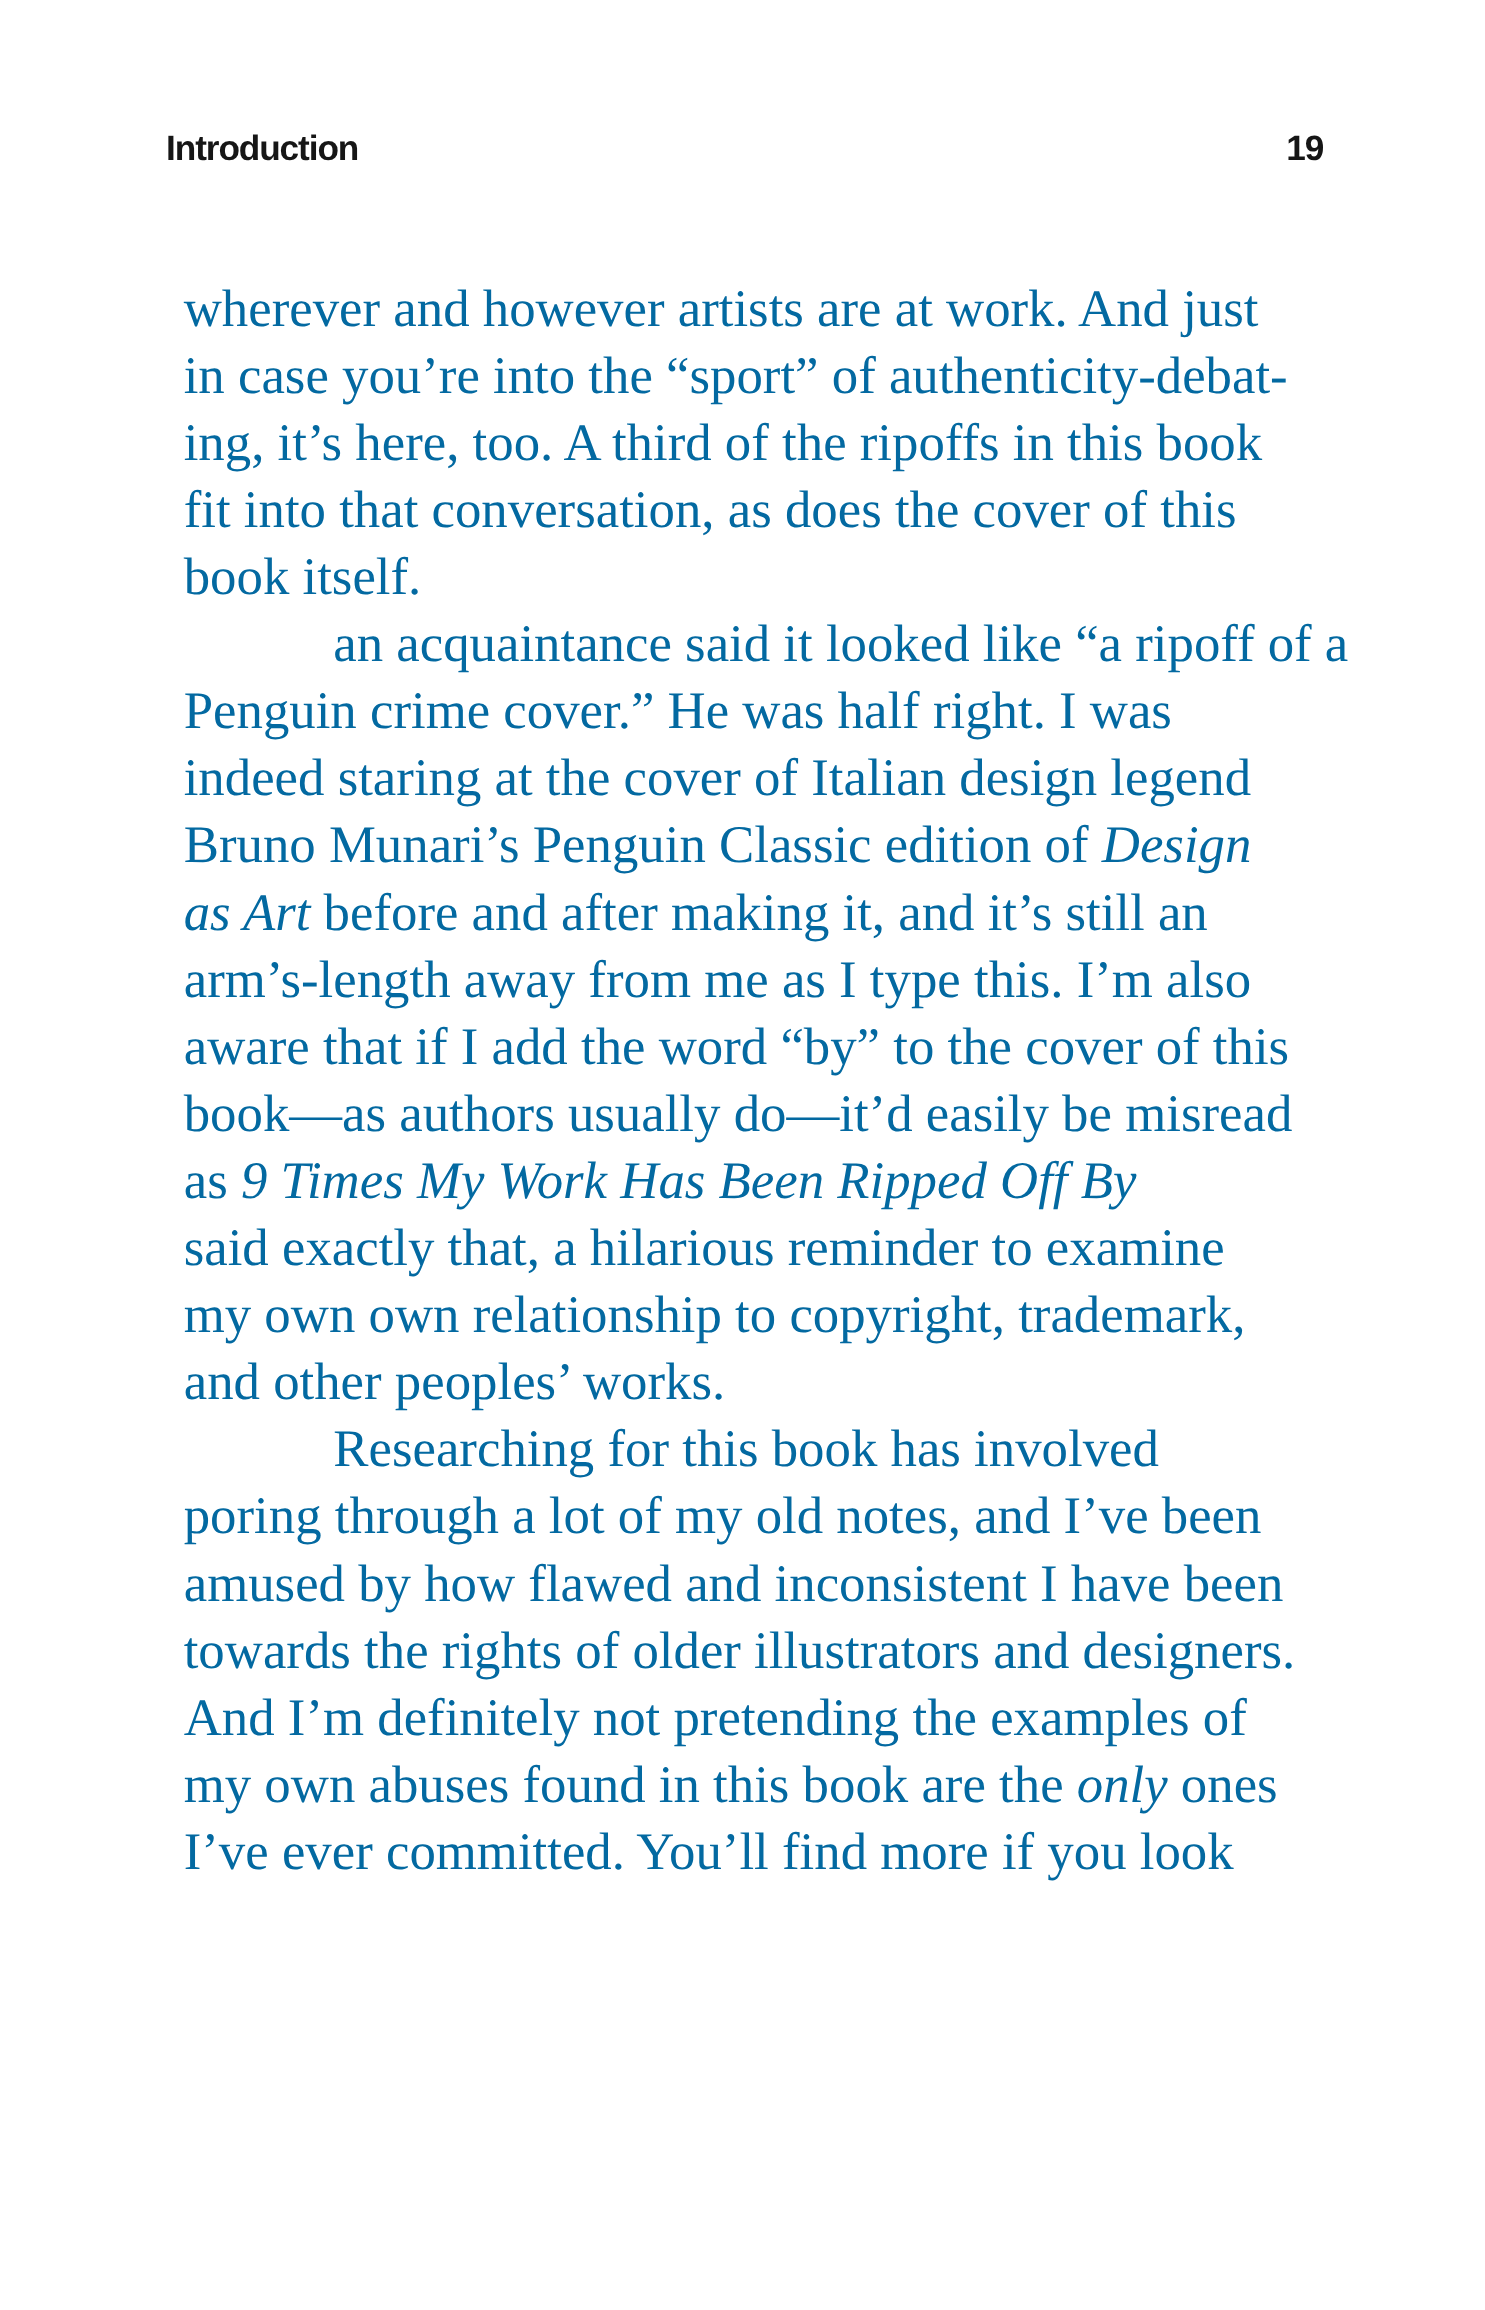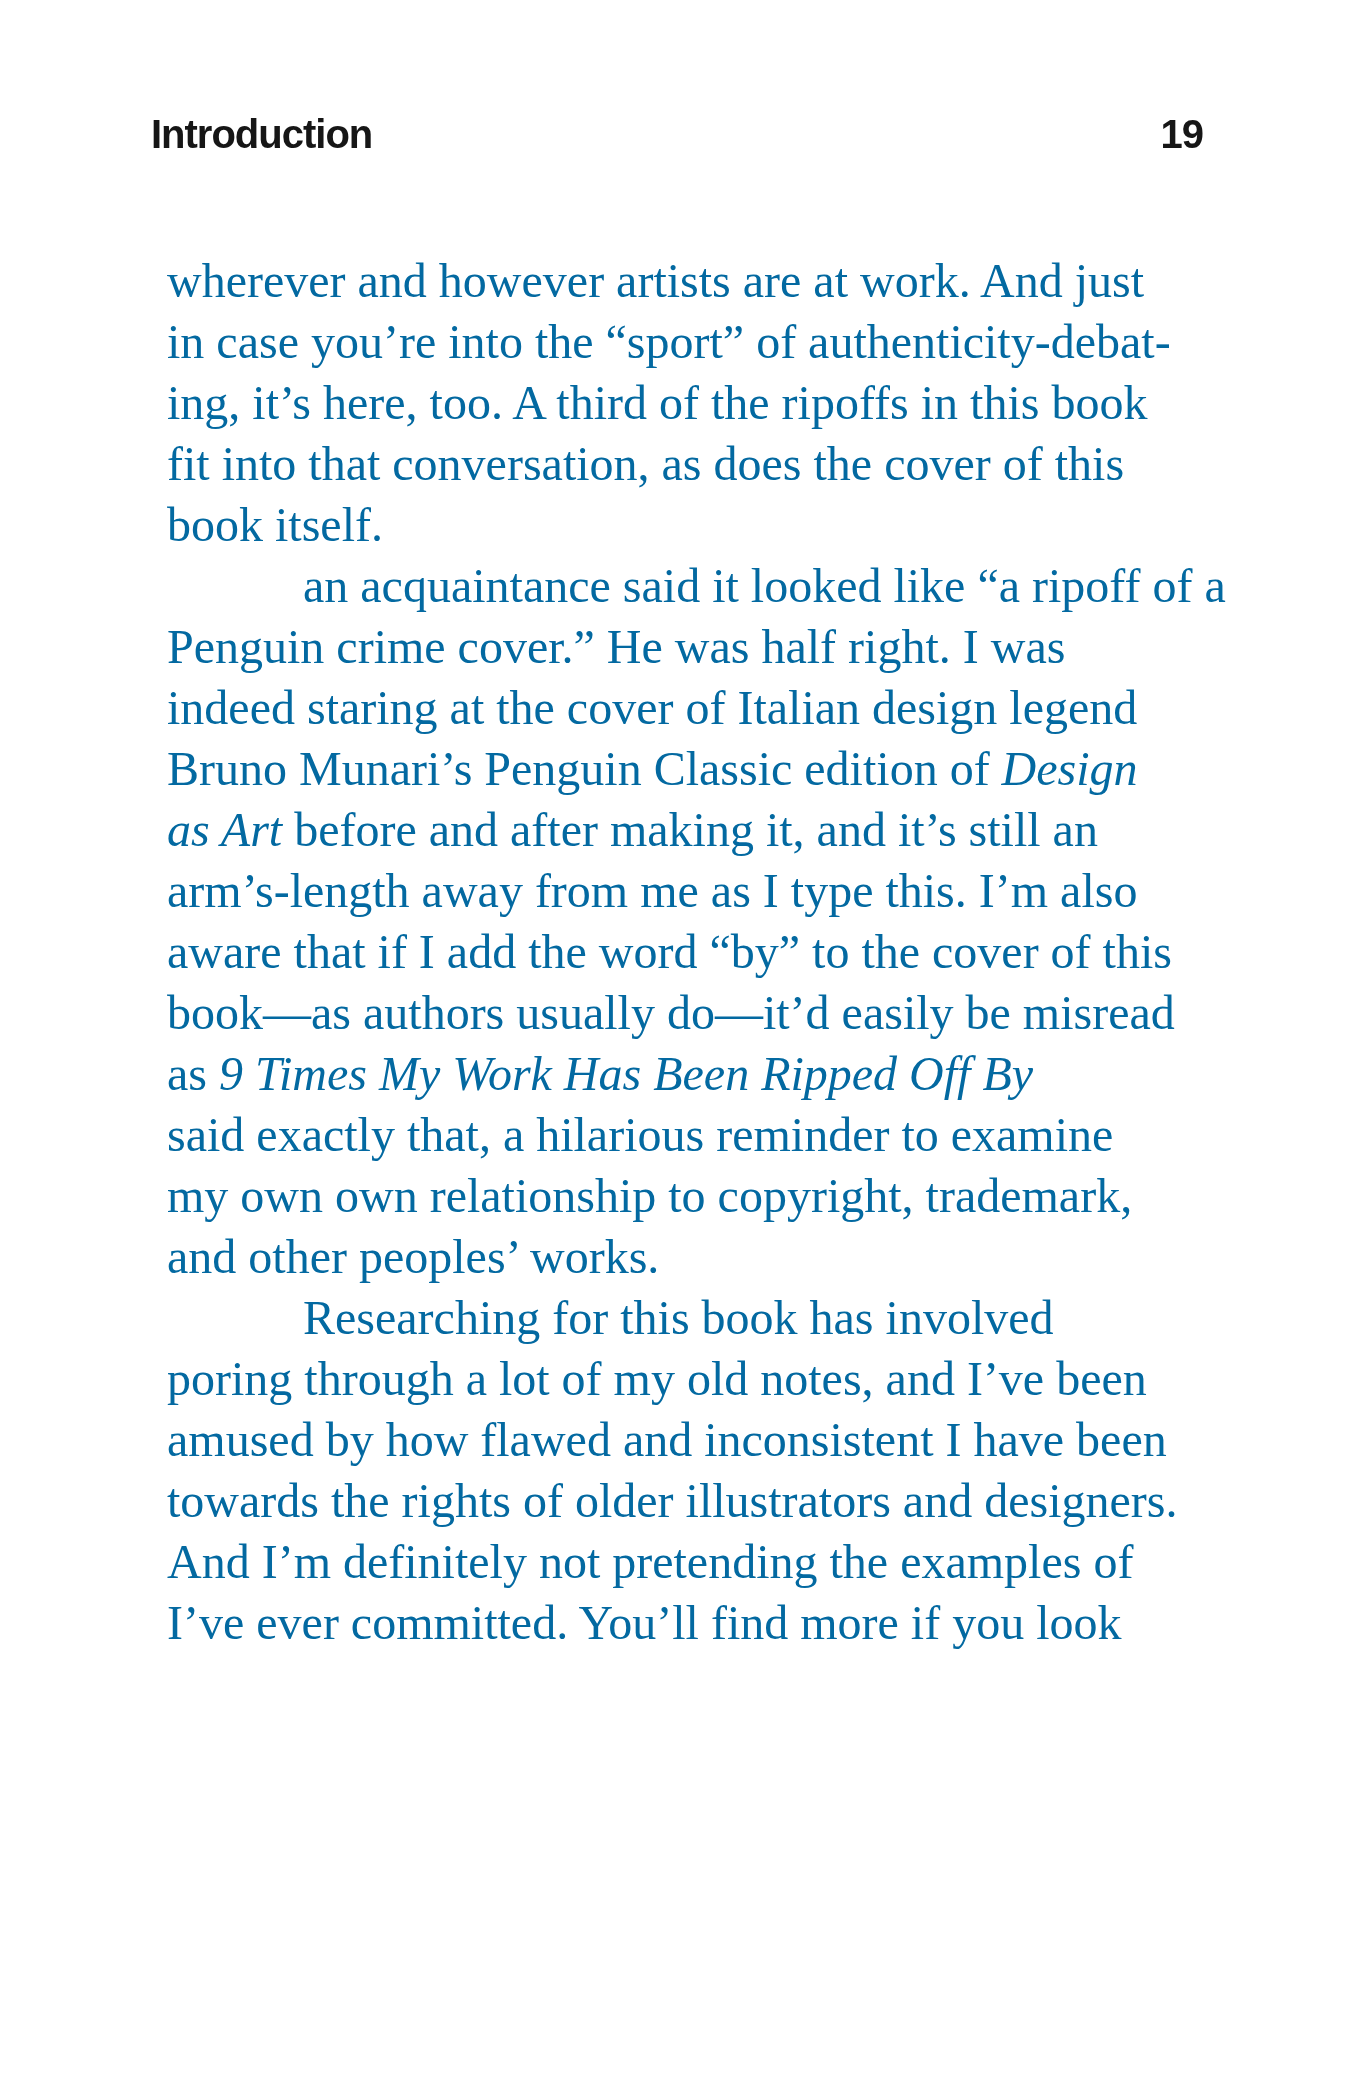--- a/index.html
+++ b/index.html
@@ -17,21 +17,21 @@
   .running-header {
     position: absolute;
     top: 114px;
     left: 151px;
     width: 1052px; 
     display: flex;
     justify-content: space-between;
     align-items: center;
     font-family: "Liberation Sans", "DejaVu Sans", sans-serif;
     font-weight: bold;
-    font-size: 40px;
+    font-size: 32px;
     line-height: 40px;
     letter-spacing: -1px;
     color: #161616;
   }
   .body-text {
     position: absolute;
     top: 250px;
     left: 167px;
     width: 1054px;
     font-family: "Liberation Serif", "DejaVu Serif", serif;
@@ -78,16 +78,17 @@
         <div class="line"><span>said exactly that, a hilarious reminder to examine</span></div>
         <div class="line"><span>my own own relationship to copyright, trademark,</span></div>
         <div class="line"><span>and other peoples’ works.</span></div>
       </div>
       <div class="para indented">
         <div class="line"><span>Researching for this book has involved</span></div>
         <div class="line"><span>poring through a lot of my old notes, and I’ve been</span></div>
         <div class="line"><span>amused by how flawed and inconsistent I have been</span></div>
         <div class="line"><span>towards the rights of older illustrators and designers.</span></div>
         <div class="line"><span>And I’m definitely not pretending the examples of</span></div>
+        <div class="line"><span>my own abuses found in this book are the </span><span class="it">only</span><span> ones</span></div>
         <div class="line"><span>I’ve ever committed. You’ll find more if you look</span></div>
       </div>
     </div>
 </div>
 
 </body></html>

